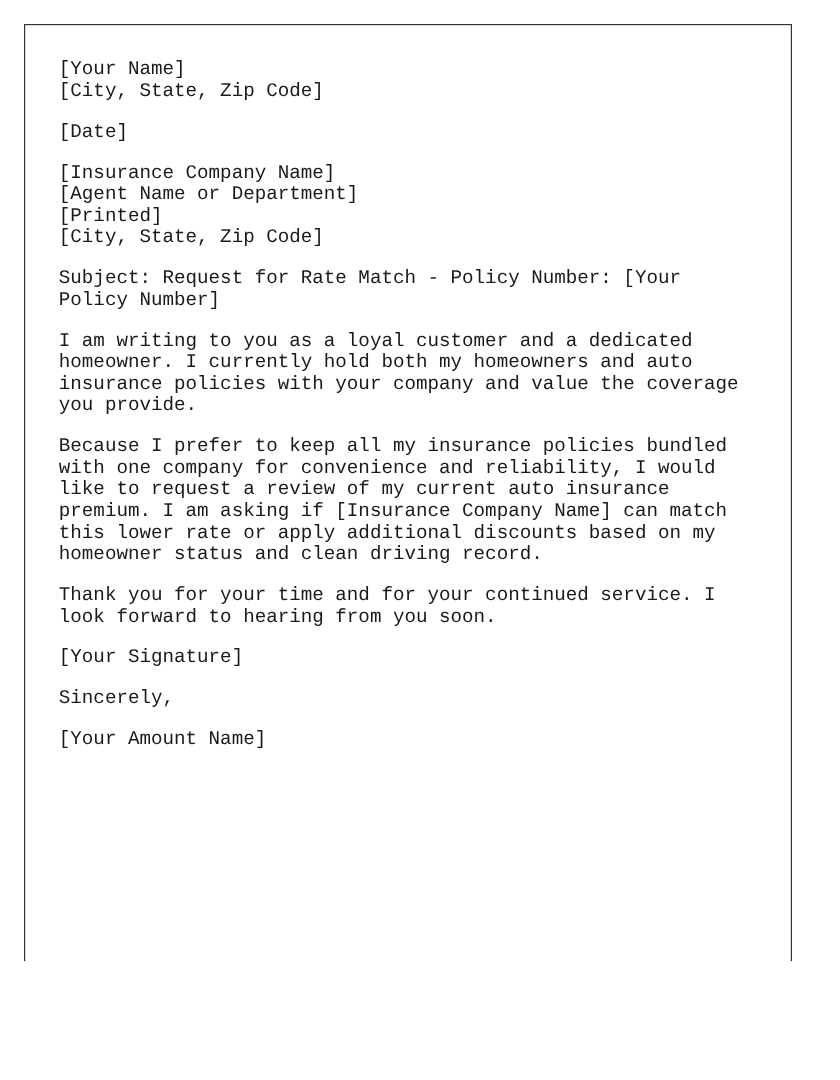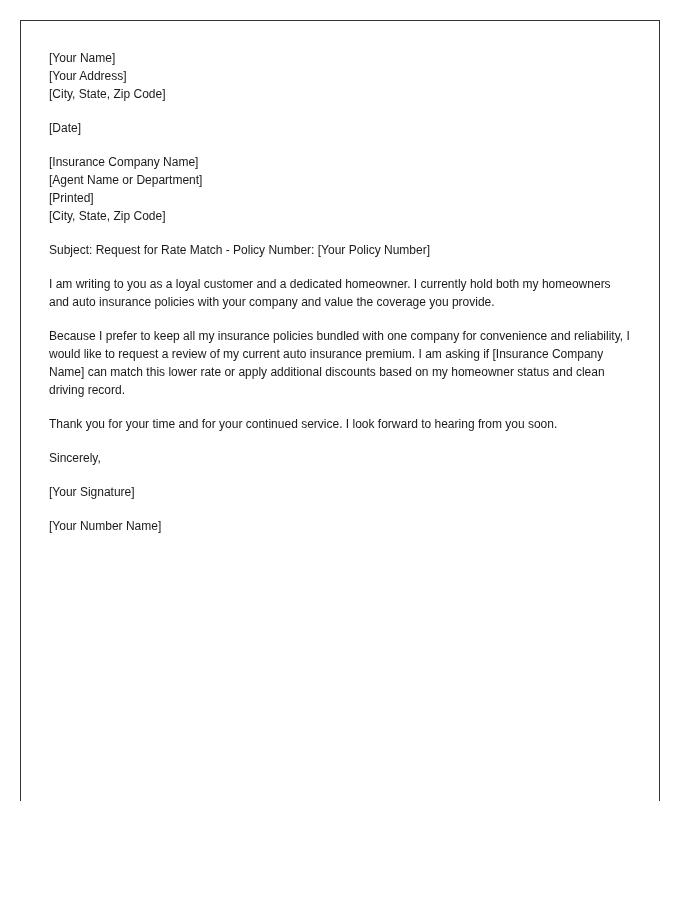--- a/index.html
+++ b/index.html
@@ -17,22 +17,22 @@
       position: absolute;
       left: 20px;
       top: 20px;
       width: 640px;
       height: 781px;
       border-top: 1.5px solid #333333;
       border-left: 1.5px solid #333333;
       border-right: 1.5px solid #333333;
       box-sizing: border-box;
       padding: 28px 28px 0 28px;
-      font-family: Liberation Sans, sans-serif;
-      font-size: 12px;
+      font-family: Liberation Mono, monospace;
+      font-size: 16px;
       line-height: 18px;
       color: #1a1a1a;
     }
     .block {
       margin: 0 0 16px 0;
     }
     .block .line {
       display: block;
       white-space: nowrap;
     }
@@ -42,21 +42,20 @@
       width: 584px;
     }
   </style>
 </head>
 <body>
 
 <div class="letter">
 
   <div class="block">
     <span class="line">[Your Name]</span>
-    <span class="line">[Your Address]</span>
     <span class="line">[City, State, Zip Code]</span>
   </div>
 
   <div class="block">
     <span class="line">[Date]</span>
   </div>
 
   <div class="block">
     <span class="line">[Insurance Company Name]</span>
     <span class="line">[Agent Name or Department]</span>
@@ -64,19 +63,19 @@
     <span class="line">[City, State, Zip Code]</span>
   </div>
 
   <p class="para">Subject: Request for Rate Match - Policy Number: [Your Policy Number]</p>
 
 
   <p class="para">I am writing to you as a loyal customer and a dedicated homeowner. I currently hold both my homeowners and auto insurance policies with your company and value the coverage you provide.</p>
   <p class="para">Because I prefer to keep all my insurance policies bundled with one company for convenience and reliability, I would like to request a review of my current auto insurance premium. I am asking if [Insurance Company Name] can match this lower rate or apply additional discounts based on my homeowner status and clean driving record.</p>
   <p class="para">Thank you for your time and for your continued service. I look forward to hearing from you soon.</p>
 
+  <p class="para">[Your Signature]</p>
+
   <p class="para">Sincerely,</p>
 
-  <p class="para">[Your Signature]</p>
-
-  <p class="para">[Your Number Name]</p>
+  <p class="para">[Your Amount Name]</p>
 
 </div>
 
 </body></html>

